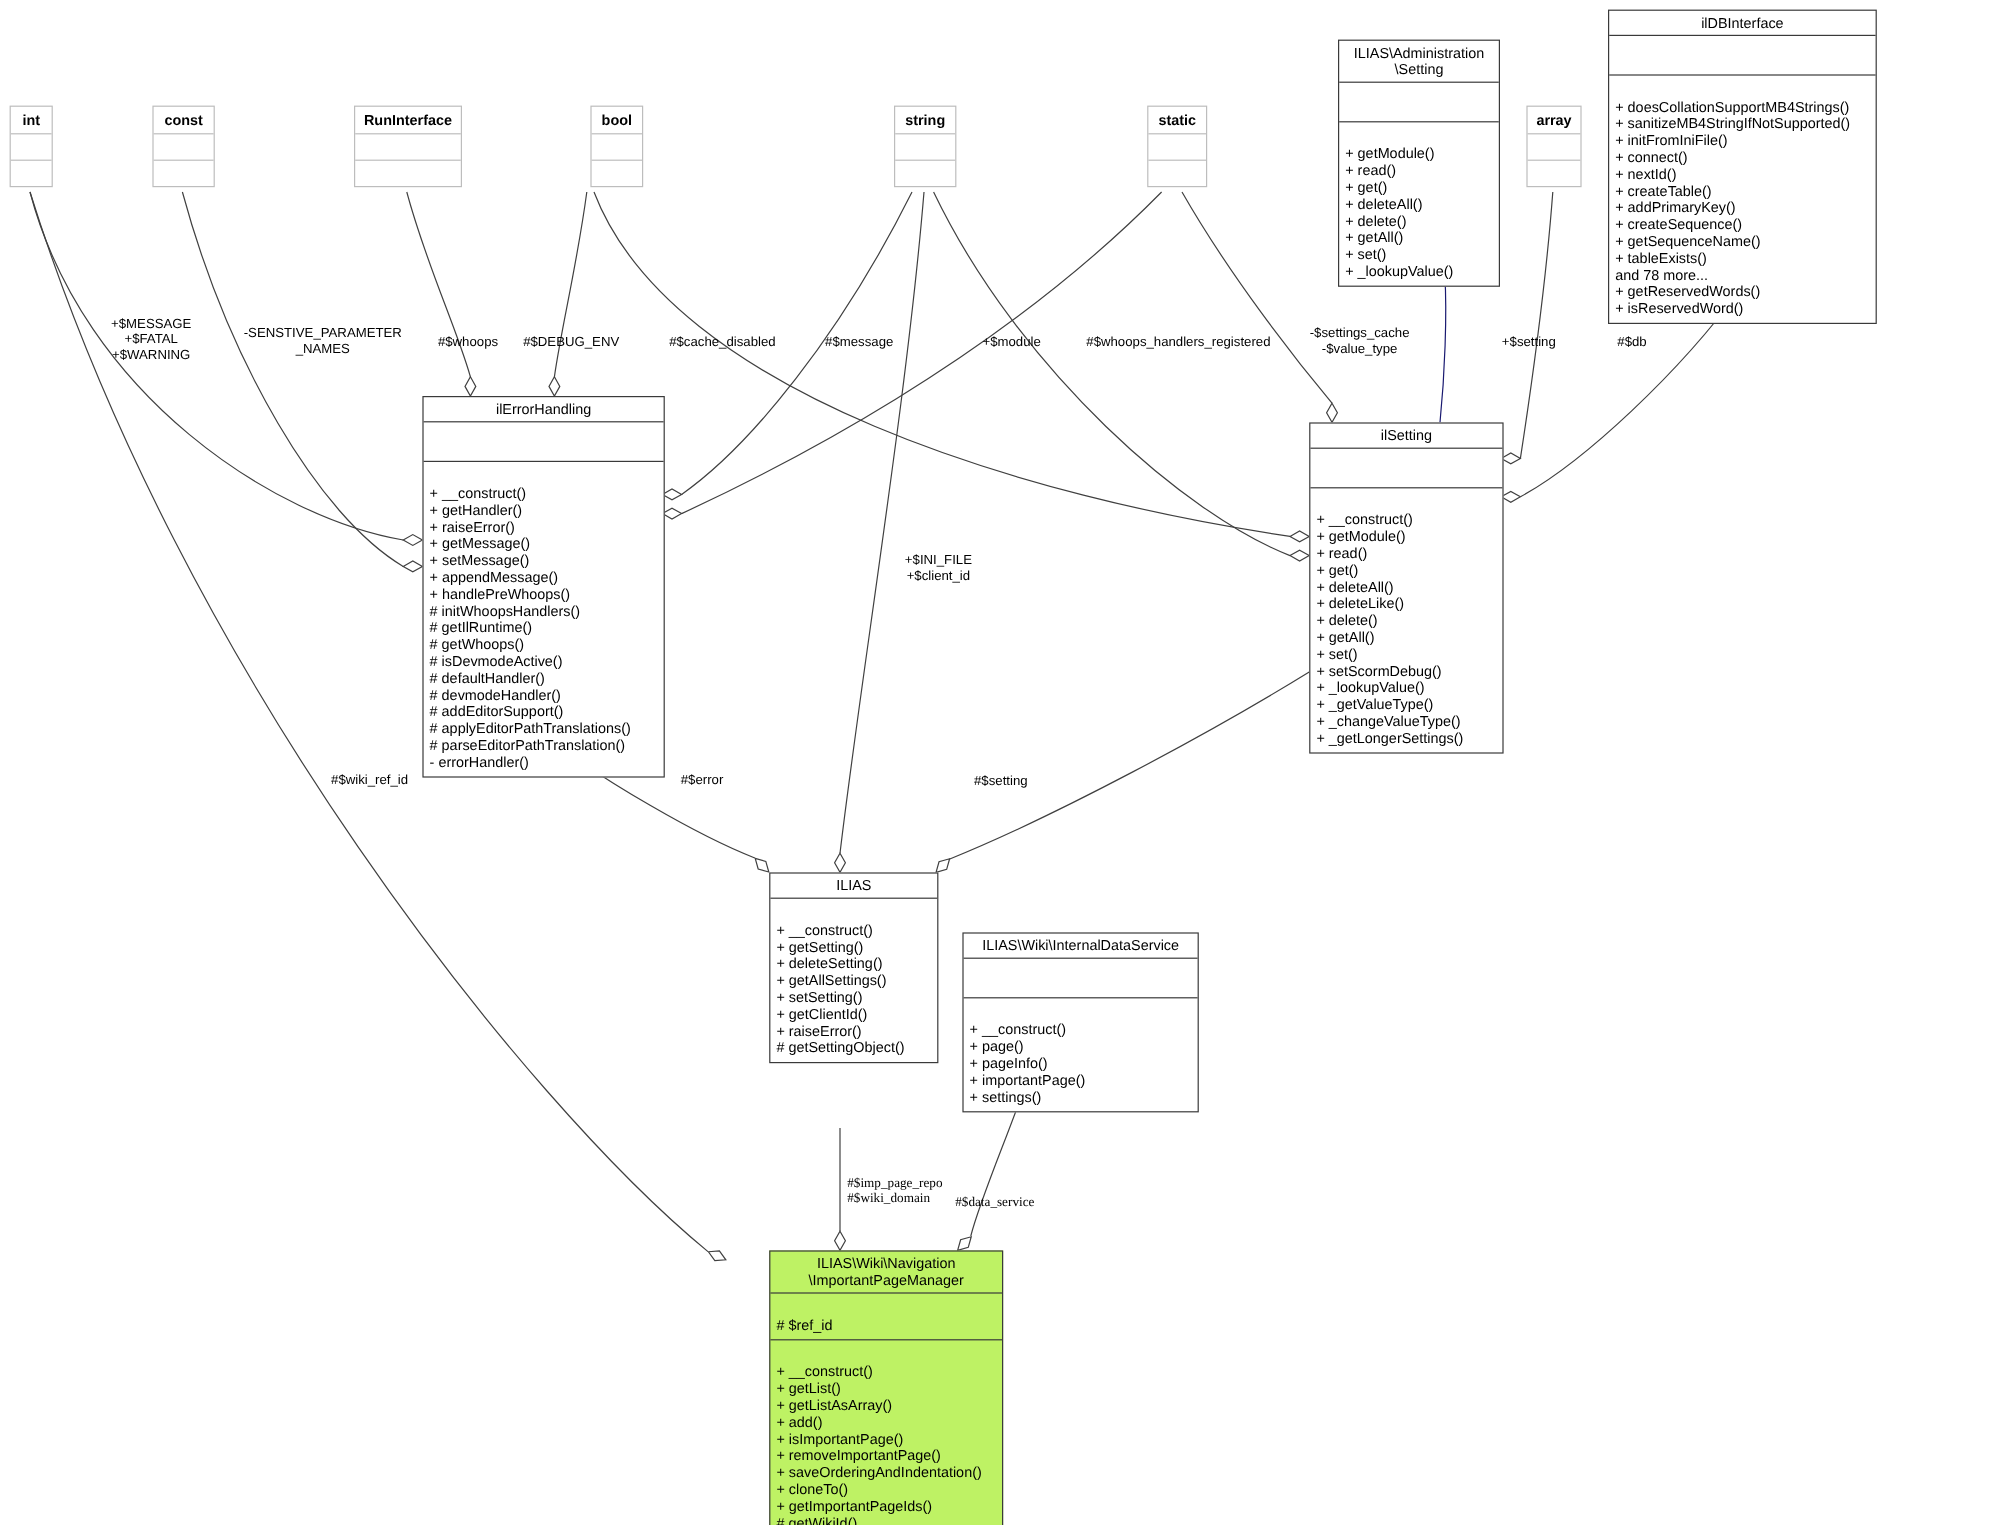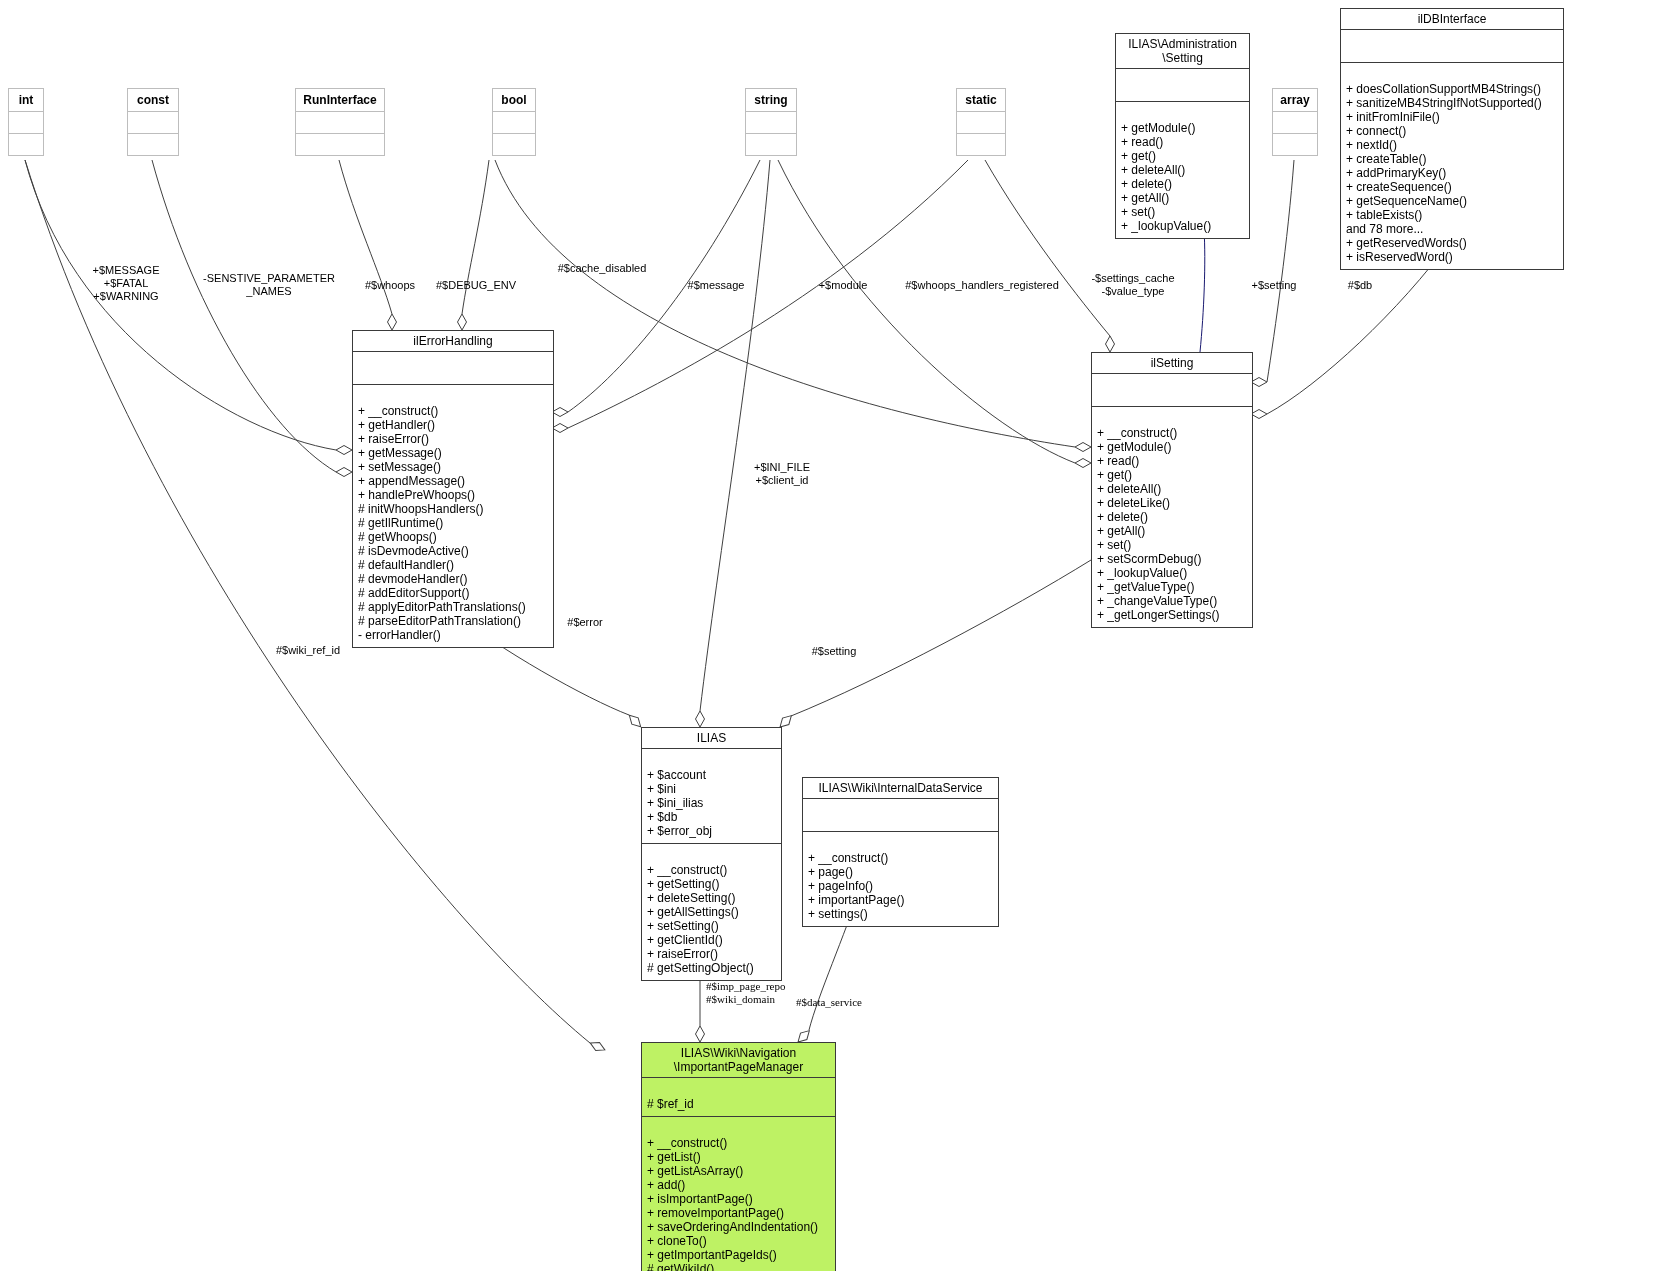--- a/index.html
+++ b/index.html
@@ -188,27 +188,20 @@
         <div>+ _lookupValue()</div>
         <div>+ _getValueType()</div>
         <div>+ _changeValueType()</div>
         <div>+ _getLongerSettings()</div>
       </div>
   </div>
 
   <div class="uml" style="left:641px;top:727px;width:139px">
     <div class="t">ILIAS</div>
     <div class="c">
-        <div>+ $account</div>
-        <div>+ $ini</div>
-        <div>+ $ini_ilias</div>
-        <div>+ $db</div>
-        <div>+ $error_obj</div>
-      </div>
-    <div class="c">
         <div>+ __construct()</div>
         <div>+ getSetting()</div>
         <div>+ deleteSetting()</div>
         <div>+ getAllSettings()</div>
         <div>+ setSetting()</div>
         <div>+ getClientId()</div>
         <div>+ raiseError()</div>
         <div># getSettingObject()</div>
       </div>
   </div>
@@ -245,30 +238,30 @@
       </div>
   </div>
 
   <div class="elabel" style="left:126px;top:264px">+$MESSAGE
 +$FATAL
 +$WARNING</div>
   <div class="elabel" style="left:269px;top:272px">-SENSTIVE_PARAMETER
 _NAMES</div>
   <div class="elabel" style="left:390px;top:279px">#$whoops</div>
   <div class="elabel" style="left:476px;top:279px">#$DEBUG_ENV</div>
-  <div class="elabel" style="left:602px;top:262px">#$cache_disabled</div>
+  <div class="elabel" style="left:602px;top:279px">#$cache_disabled</div>
   <div class="elabel" style="left:716px;top:279px">#$message</div>
   <div class="elabel" style="left:843px;top:279px">+$module</div>
   <div class="elabel" style="left:982px;top:279px">#$whoops_handlers_registered</div>
   <div class="elabel" style="left:1133px;top:272px">-$settings_cache
 -$value_type</div>
   <div class="elabel" style="left:1274px;top:279px">+$setting</div>
   <div class="elabel" style="left:1360px;top:279px">#$db</div>
   <div class="elabel" style="left:782px;top:461px">+$INI_FILE
 +$client_id</div>
-  <div class="elabel" style="left:585px;top:616px">#$error</div>
+  <div class="elabel" style="left:585px;top:644px">#$error</div>
   <div class="elabel" style="left:834px;top:645px">#$setting</div>
   <div class="elabel" style="left:308px;top:644px">#$wiki_ref_id</div>
   <div class="elabel noctr" style="left:706px;top:980px">#$imp_page_repo
 #$wiki_domain</div>
   <div class="elabel noctr" style="left:796px;top:996px">#$data_service</div>
 
 </div>
 
 </body></html>

